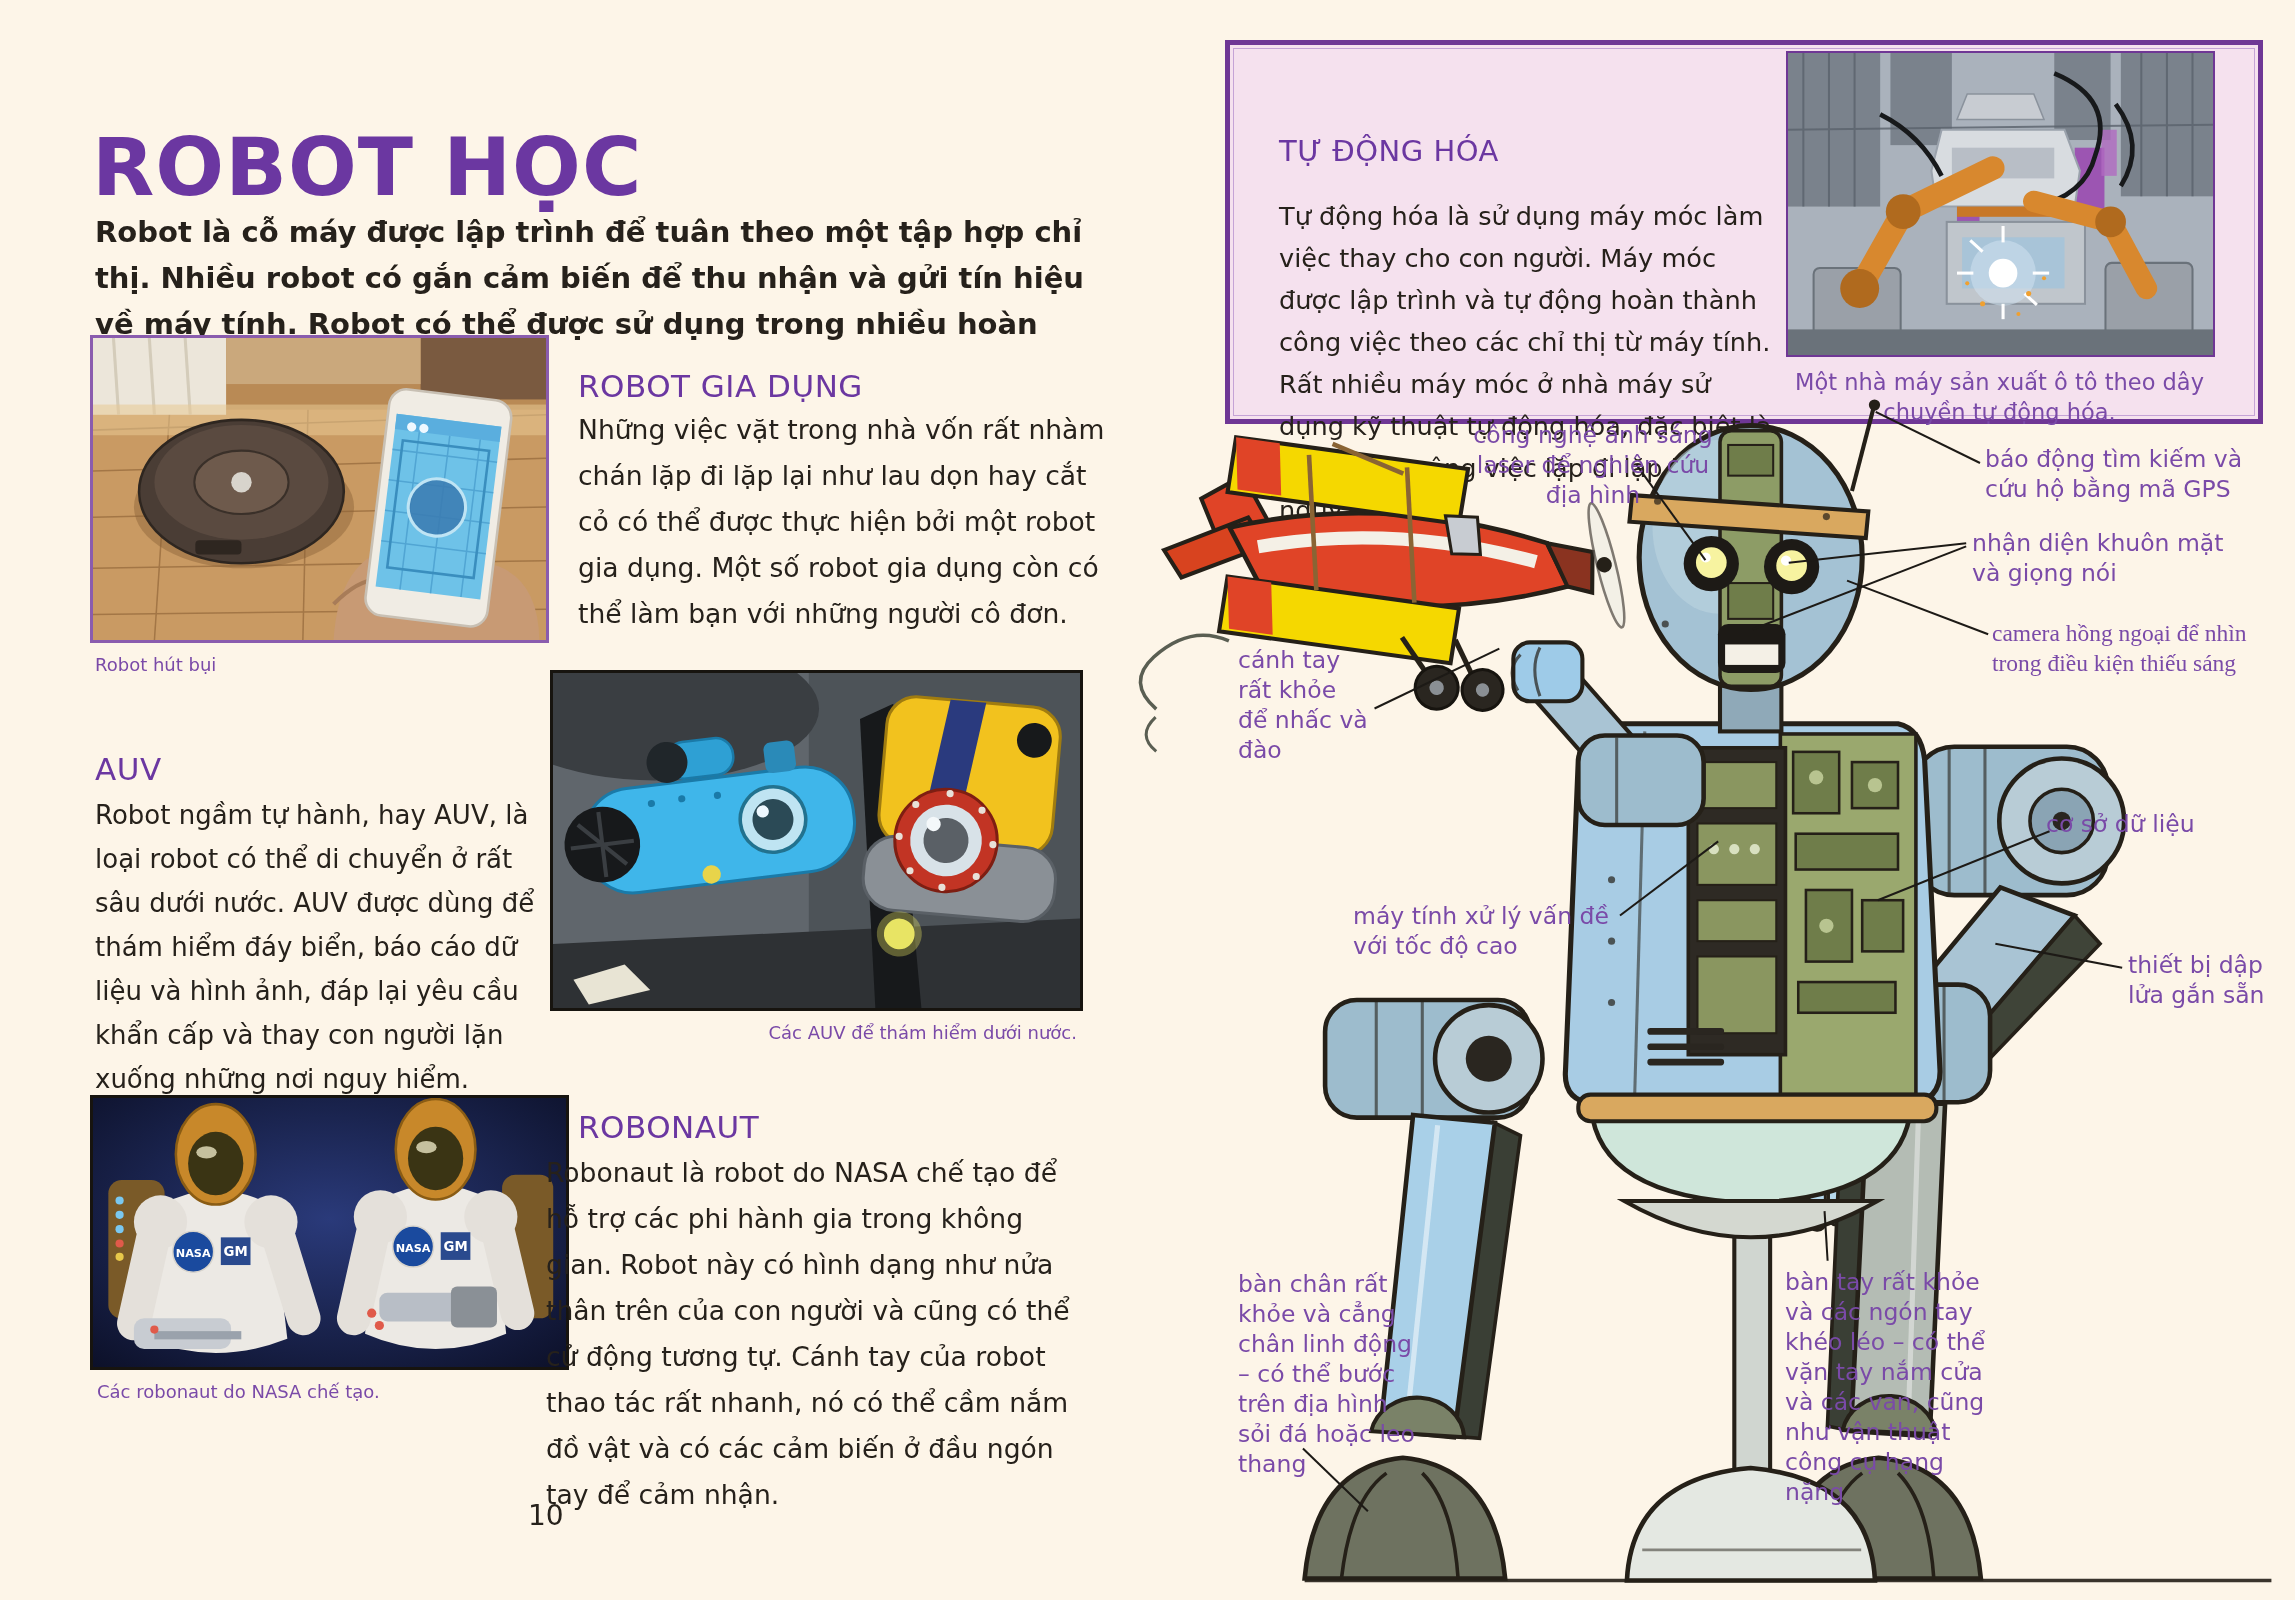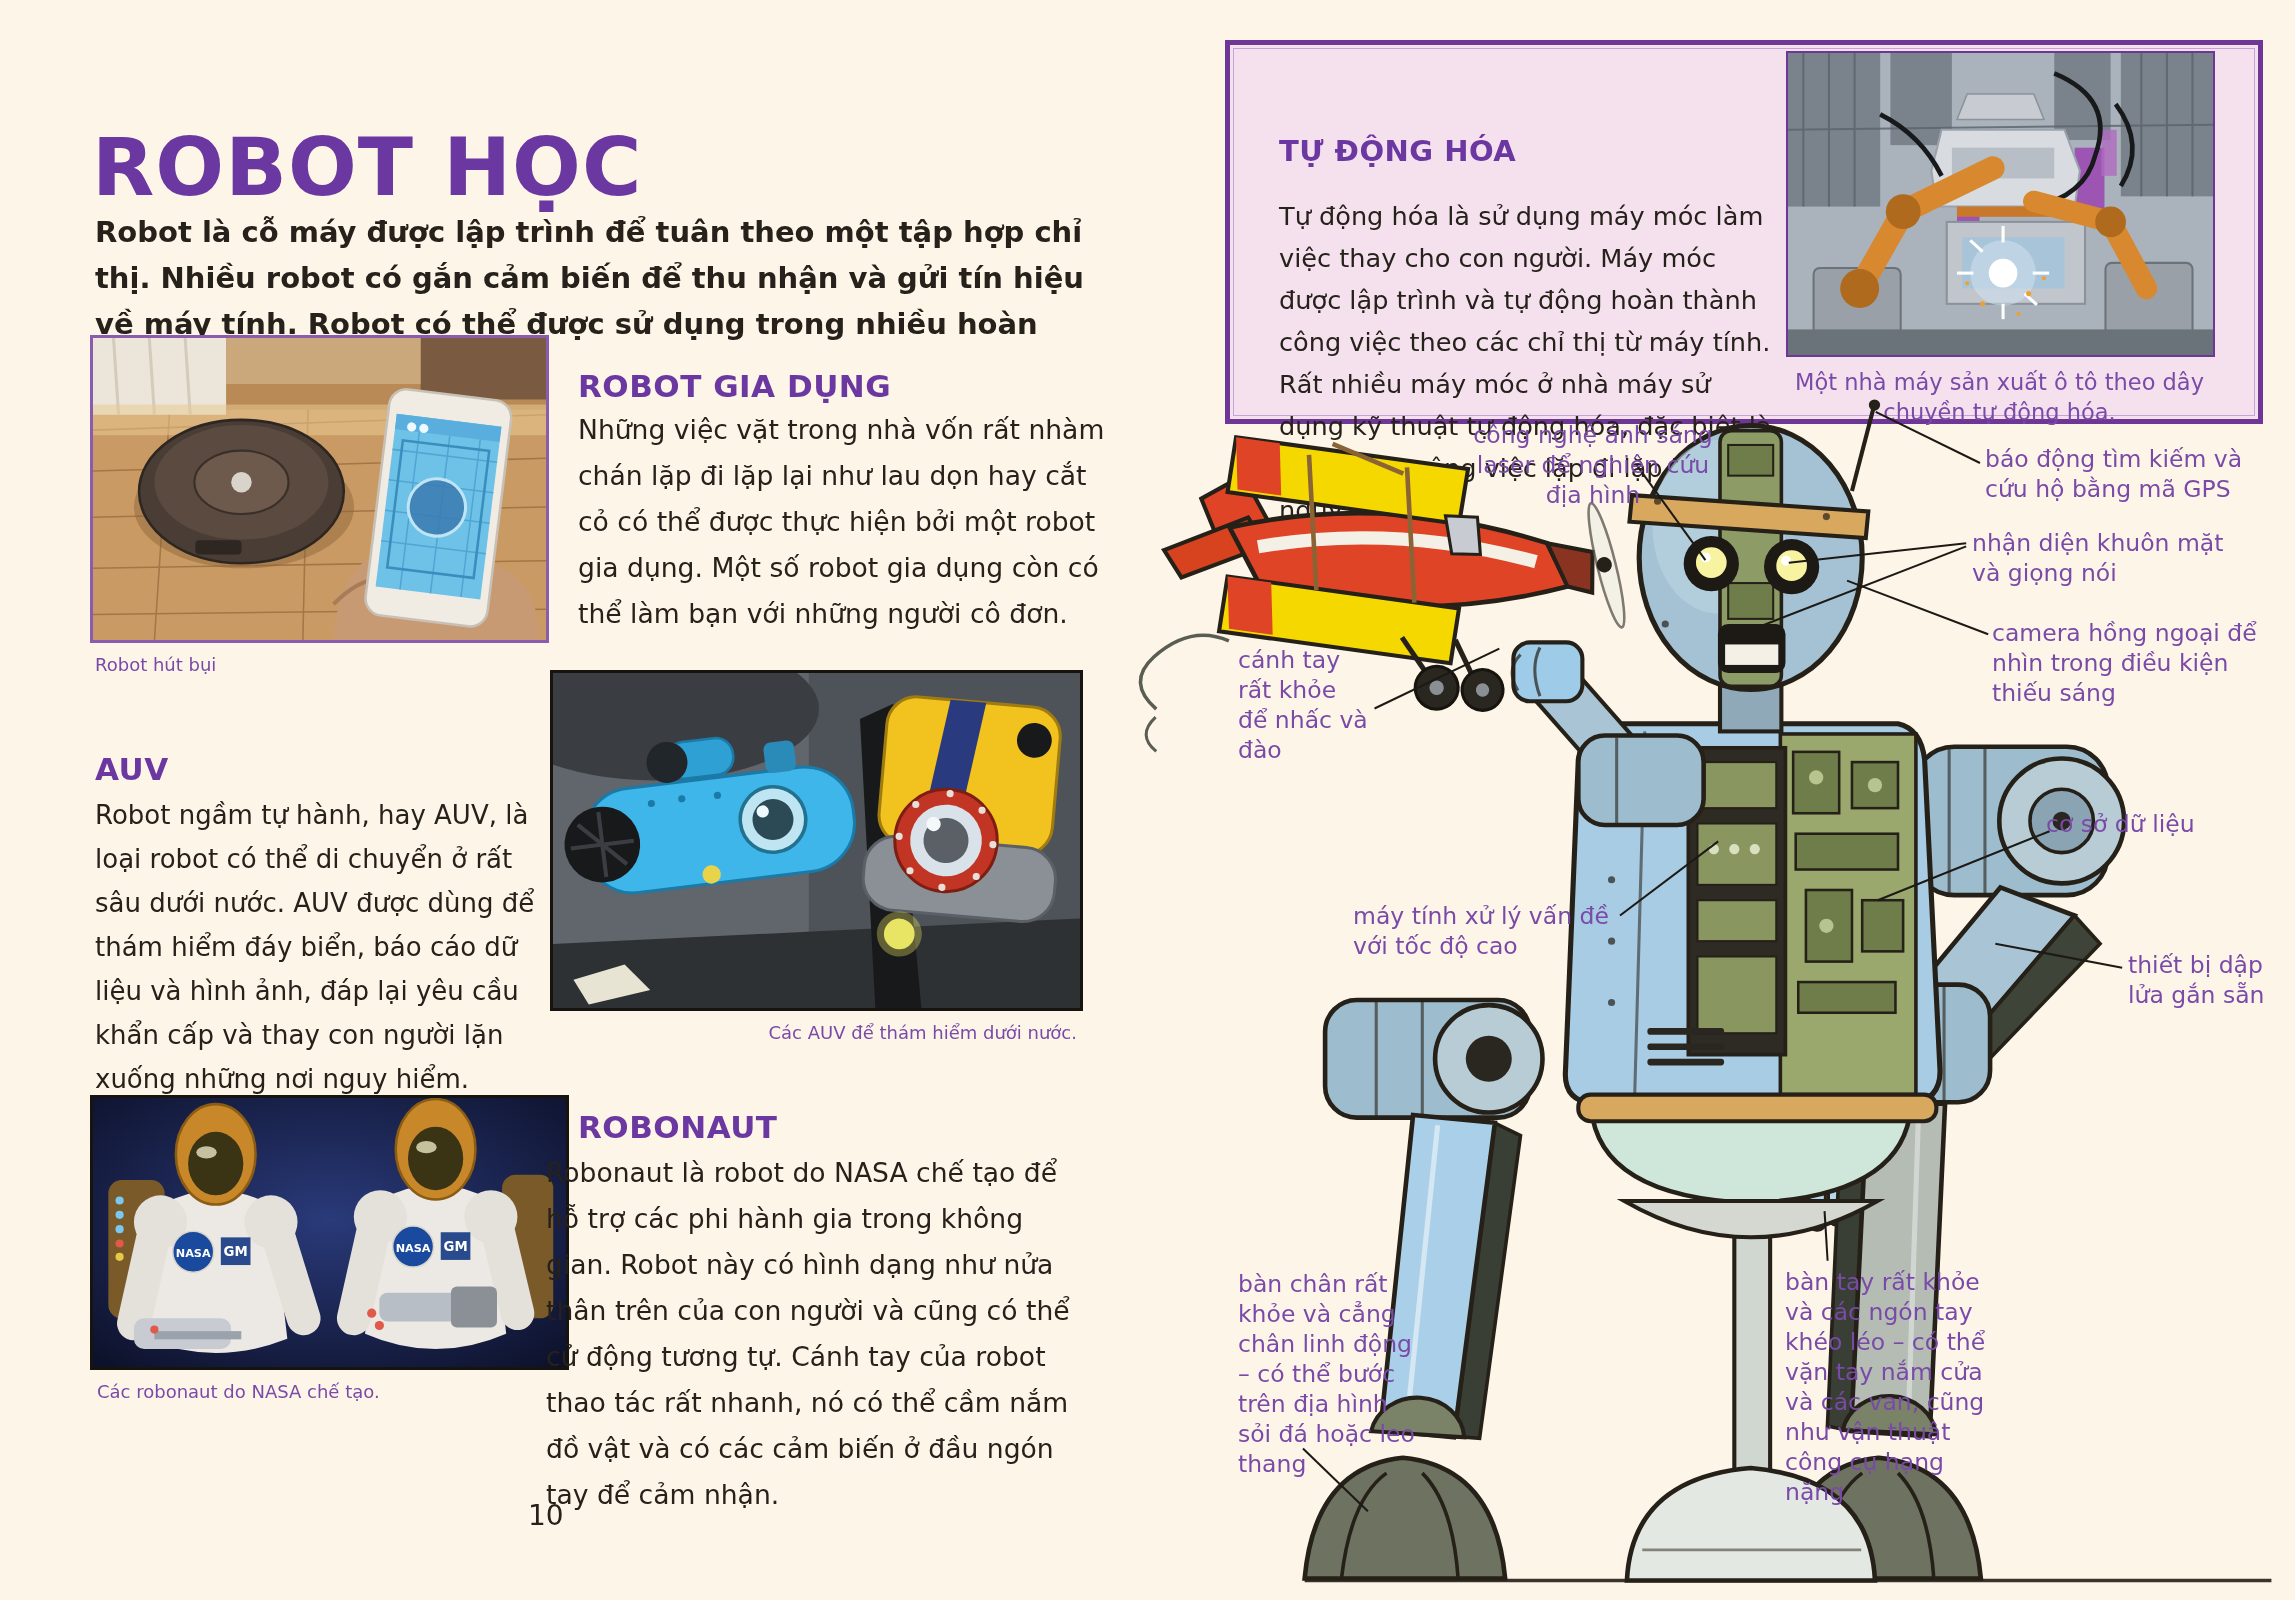--- a/index.html
+++ b/index.html
@@ -13,21 +13,21 @@
   
   #page-title{
     left:92px;top:66px;font-size:81px;font-weight:bold;
     color:#6b37a1;letter-spacing:1px;
   }
   #intro{
     left:95px;top:180px;width:1028px;font-size:29px;line-height:46px;
     font-weight:600;color:#26211b;
   }
   .section-heading{
-    font-size:31px;font-weight:bold;color:#6b37a1;letter-spacing:0.5px;
+    font-size:31px;font-weight:normal;color:#6b37a1;letter-spacing:0.5px;
   }
   .body-text{font-size:26.6px;line-height:46px;color:#26211b;}
   .caption{font-size:18px;color:#7a4aa8;}
   figure{margin:0;}
   .photo-frame{background:#86efac;}
   .purple-frame{border:3.1px solid #8a5cae;}
   .dark-frame{border:3.1px solid #17140f;}
   .photo-frame svg{display:block;}
 
   
@@ -490,21 +490,21 @@
       <line x1="3168" y1="1790" x2="3360" y2="1645"></line>
       <line x1="4150" y1="1892" x2="3902" y2="1845"></line>
       <line x1="2548" y1="2832" x2="2675" y2="2955"></line>
       <line x1="3574" y1="2465" x2="3568" y2="2368"></line>
     </g>
   </svg>
 
   <div class="dlabel" style="left:1473px;top:420px;width:240px;text-align:center;">công nghệ ánh sáng laser để nghiên cứu địa hình</div>
   <div class="dlabel" style="left:1985px;top:444px;width:286px;">báo động tìm kiếm và cứu hộ bằng mã GPS</div>
   <div class="dlabel" style="left:1972px;top:528px;width:276px;">nhận diện khuôn mặt và giọng nói</div>
-  <div class="dlabel" style="left:1992px;top:618px;width:297px;">camera hồng ngoại để nhìn trong điều kiện thiếu sáng</div>
+  <div class="dlabel" style="left:1992px;top:618px;width:297px;font-family:Liberation Serif, serif;">camera hồng ngoại để nhìn trong điều kiện thiếu sáng</div>
   <div class="dlabel" style="left:1238px;top:645px;width:130px;">cánh tay rất khỏe để nhấc và đào</div>
   <div class="dlabel" style="left:2046px;top:809px;width:220px;">cơ sở dữ liệu</div>
   <div class="dlabel" style="left:1353px;top:901px;width:281px;">máy tính xử lý vấn đề với tốc độ cao</div>
   <div class="dlabel" style="left:2128px;top:950px;width:159px;">thiết bị dập lửa gắn sẵn</div>
   <div class="dlabel" style="left:1238px;top:1269px;width:179px;">bàn chân rất khỏe và cẳng chân linh động – có thể bước trên địa hình sỏi đá hoặc leo thang</div>
   <div class="dlabel" style="left:1785px;top:1267px;width:205px;">bàn tay rất khỏe và các ngón tay khéo léo – có thể vặn tay nắm cửa và các van, cũng như vận thuật công cụ hạng nặng</div>
 
 </div>
 
 

